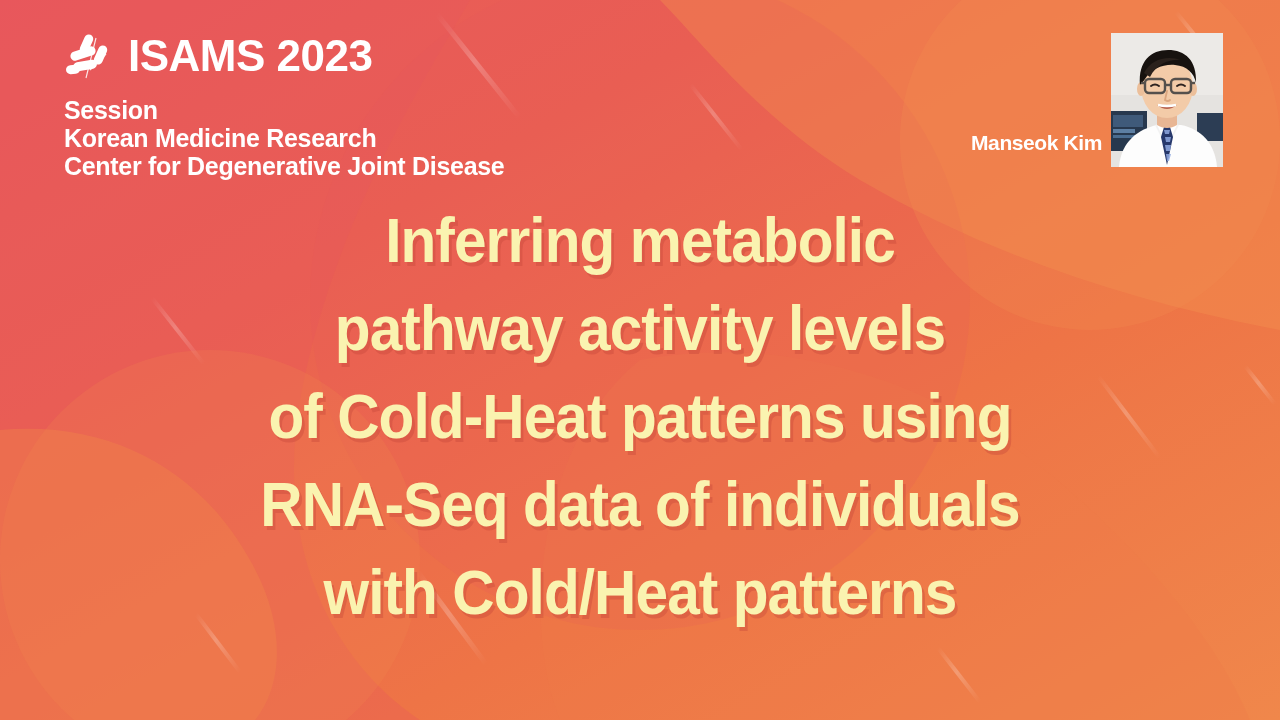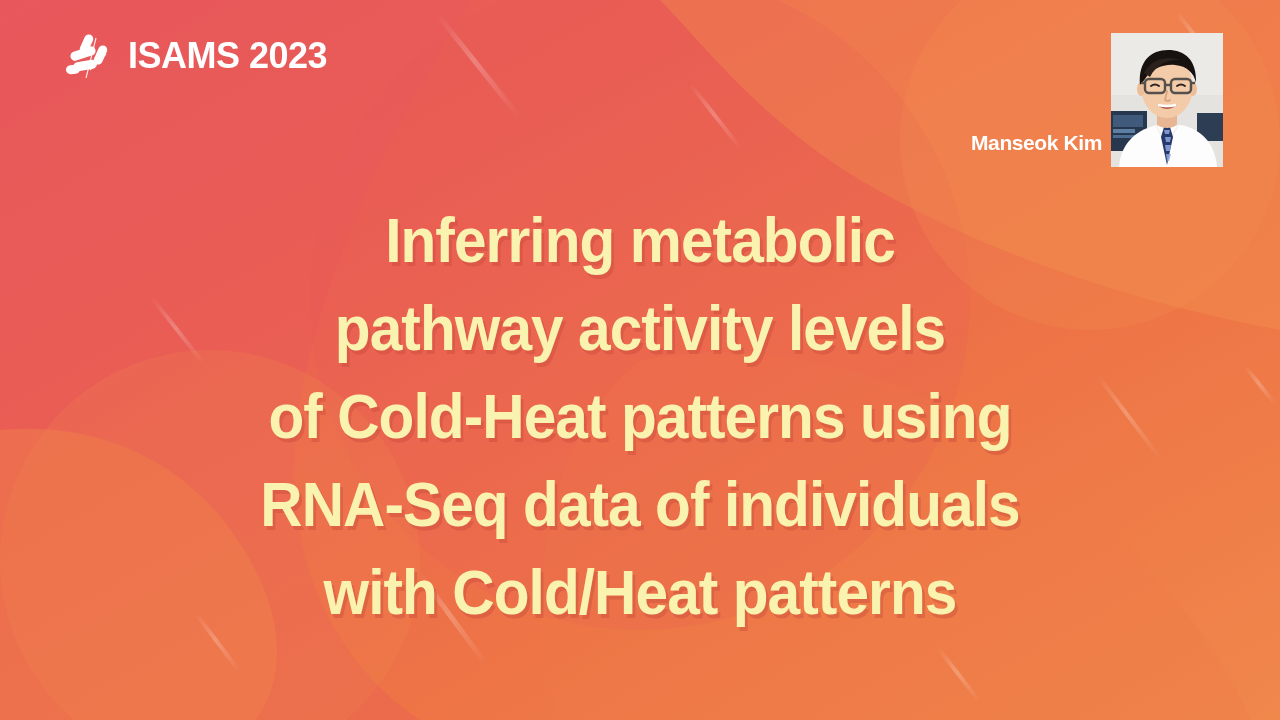--- a/index.html
+++ b/index.html
@@ -39,21 +39,21 @@
     align-items: center;
     gap: 12px;
   }
   .brand-logo {
     width: 56px;
     height: 56px;
     display: block;
   }
   .brand-title {
     color: #ffffff;
-    font-size: 36px;
+    font-size: 44px;
     font-weight: bold;
     letter-spacing: -0.5px;
     line-height: 1;
     white-space: nowrap;
   }
 
   .session-block {
     position: absolute;
     left: 64px;
     top: 96px;
@@ -169,20 +169,25 @@
             <rect x="36" y="17" width="9" height="20" rx="4.5" transform="rotate(24 40.5 27)"></rect>
             <rect x="10" y="21" width="26" height="9" rx="4.5" transform="rotate(-18 23 25.5)"></rect>
             <rect x="13" y="33" width="24" height="9" rx="4.5" transform="rotate(-10 25 37.5)"></rect>
             <rect x="6" y="37" width="14" height="9" rx="4.5" transform="rotate(-4 13 41.5)"></rect>
           </g>
         </svg>
       </span>
       <span class="brand-title">ISAMS 2023</span>
     </div>
 
+    <div class="session-block">
+      <span class="line">Session</span>
+      <span class="line">Korean Medicine Research</span>
+      <span class="line">Center for Degenerative Joint Disease</span>
+    </div>
 
     <div class="speaker-name">Manseok Kim</div>
 
     <div class="speaker-photo">
       <svg viewBox="0 0 112 134">
         <defs>
           <clipPath id="photoclip">
               <rect x="0" y="0" width="112" height="134"></rect>
             </clipPath>
         </defs>

